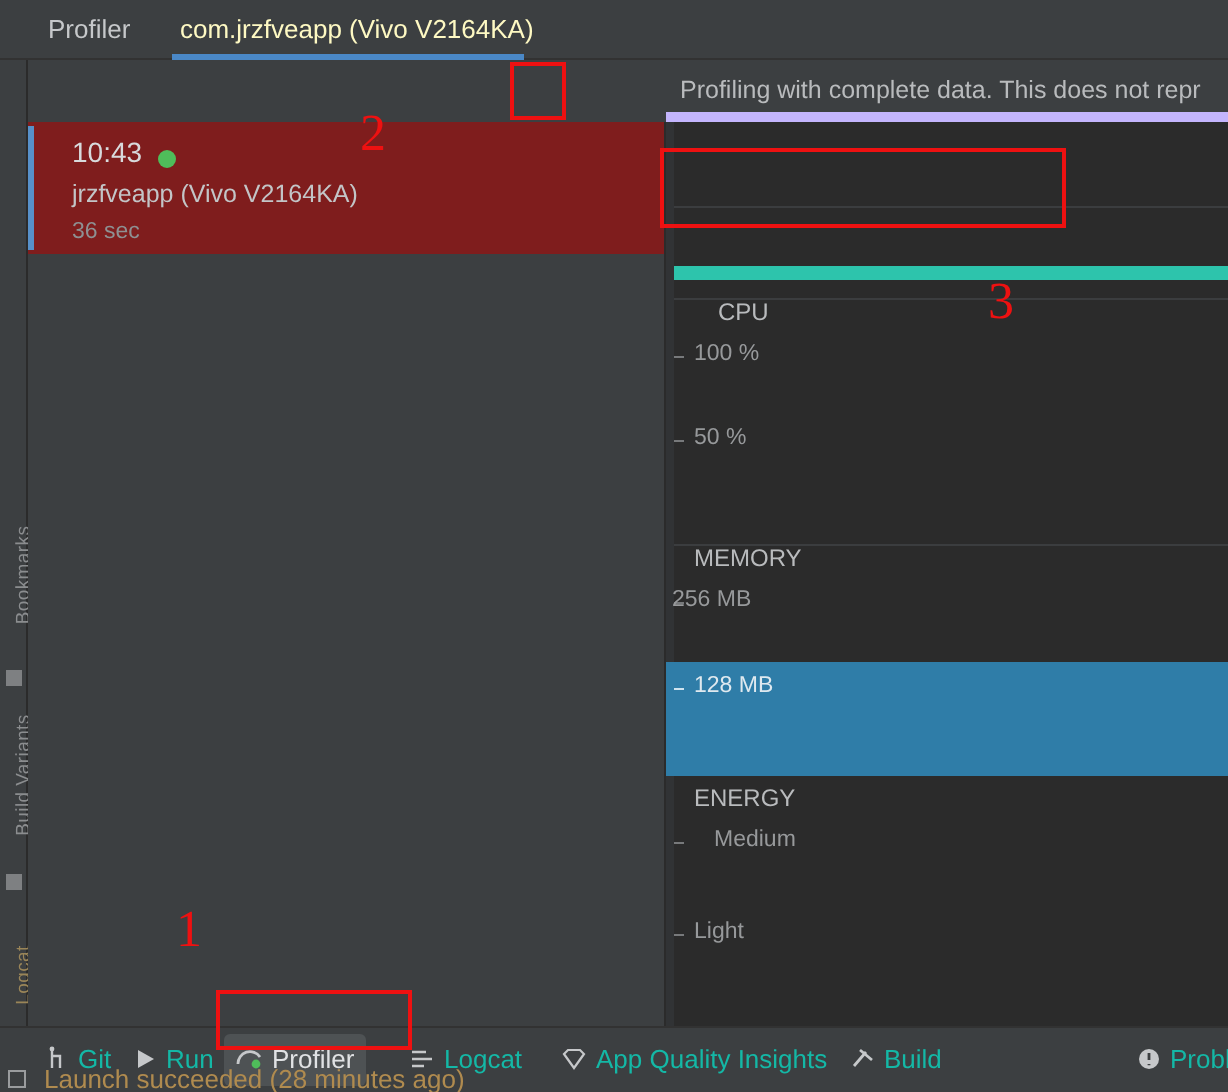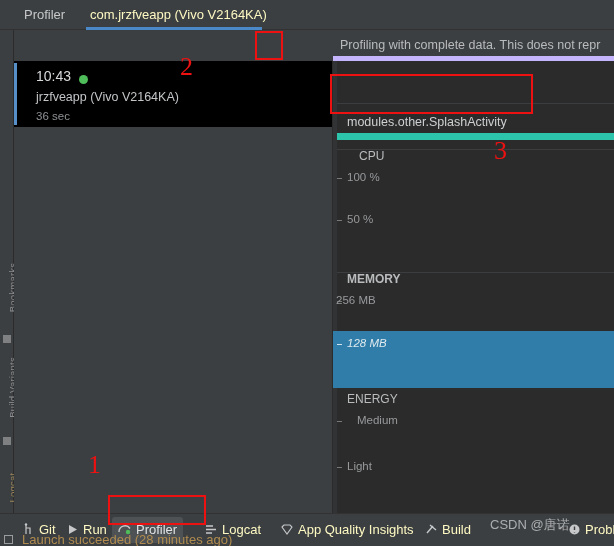--- a/index.html
+++ b/index.html
@@ -73,21 +73,21 @@
 
   
   .sessions-panel {
     position: absolute; left: 14px; top: 61px; width: 319px; height: 452px;
     background: #3c3f41;
     border-right: 1px solid #2b2b2b;
     box-sizing: border-box;
   }
   .session-item {
     position: absolute; left: 0; top: 0; width: 318px; height: 66px;
-    background: #000000; cursor: pointer;
+    background: #7f1d1d; cursor: pointer;
   }
   .session-item .sel {
     position: absolute; left: 0; top: 2px; width: 3px; height: 62px;
     background: #5790c9;
   }
   .session-time {
     position: absolute; left: 22px; top: 7px; font-size: 14px; color: #d8dadc;
   }
   .session-dot {
     position: absolute; left: 65px; top: 14px; width: 9px; height: 9px;
@@ -173,21 +173,21 @@
     background: #2f7da8;
   }
 
   
   .bottombar {
     position: absolute; left: 0; top: 513px; width: 614px; height: 33px;
     background: #3c3f41; border-top: 1px solid #323232; box-sizing: border-box;
   }
   .bitem {
     position: absolute; top: 3px; height: 26px; line-height: 26px;
-    font-size: 13px; color: #fef9c3; white-space: nowrap; cursor: pointer;
+    font-size: 13px; color: #14b8a6; white-space: nowrap; cursor: pointer;
     padding: 0 6px;
   }
   .bitem.active { background: #4e5254; border-radius: 3px; color: #e0e2e4; }
   .bicon { display: inline-block; margin-right: 5px; vertical-align: middle; }
 
   .statusline {
     position: absolute; left: 0; top: 532px; width: 614px; height: 14px;
     font-size: 13px; color: #b08b4f; overflow: hidden;
   }
   .status-text { position: absolute; left: 22px; top: 0px; white-space: nowrap; }
@@ -254,38 +254,37 @@
   <div class="content">
 
     <div class="notice-bar">
       <div class="notice-text">Profiling with complete data. This does not repr</div>
     </div>
 
     <div class="graphs">
       <div class="gutter"></div>
 
       <div class="hdivider" style="top:42px;"></div>
-      <div class="activity-name">modules.other.SplashActivity</div>
       <div class="activity-bar"></div>
       <div class="hdivider" style="top:88px;"></div>
 
       <div class="row-label" style="left:14px; top:88px;margin-left:12px;">CPU</div>
       <div class="tickmark" style="left:4px; top:117px;"></div>
       <div class="axis-label" style="left:14px; top:110px;">100 %</div>
       <div class="tickmark" style="left:4px; top:159px;"></div>
       <div class="axis-label" style="left:14px; top:152px;">50 %</div>
       <div class="hdivider" style="top:211px;"></div>
 
-      <div class="row-label" style="left:14px; top:211px;font-weight:bold;">MEMORY</div>
+      <div class="row-label" style="left:14px; top:211px;">MEMORY</div>
       <div class="tickmark" style="left:4px; top:240px;"></div>
       <div class="axis-label" style="left:3px; top:233px;">256 MB</div>
 
       <div class="mem-fill"></div>
       <div class="tickmark" style="left:4px; top:283px; background:#cfe3ef;"></div>
-      <div class="axis-label" style="left:14px; top:276px; color:#dfe9ef;font-style:italic;">128 MB</div>
+      <div class="axis-label" style="left:14px; top:276px; color:#dfe9ef;">128 MB</div>
 
       <div class="row-label" style="left:14px; top:331px;">ENERGY</div>
       <div class="tickmark" style="left:4px; top:360px;"></div>
       <div class="axis-label" style="left:24px; top:353px;">Medium</div>
       <div class="tickmark" style="left:4px; top:406px;"></div>
       <div class="axis-label" style="left:14px; top:399px;">Light</div>
 
     </div>
   </div>
 
@@ -357,15 +356,14 @@
     <div class="status-text">Launch succeeded (28 minutes ago)</div>
   </div>
 
   <div class="annot-box" id="annot-b1"></div>
   <div class="annot-box" id="annot-b2"></div>
   <div class="annot-box" id="annot-b3"></div>
   <div class="annot-num" id="annot-n1">1</div>
   <div class="annot-num" id="annot-n2">2</div>
   <div class="annot-num" id="annot-n3">3</div>
 
-  <div class="watermark">CSDN @唐诺</div>
 
 </div>
 
 </body></html>

